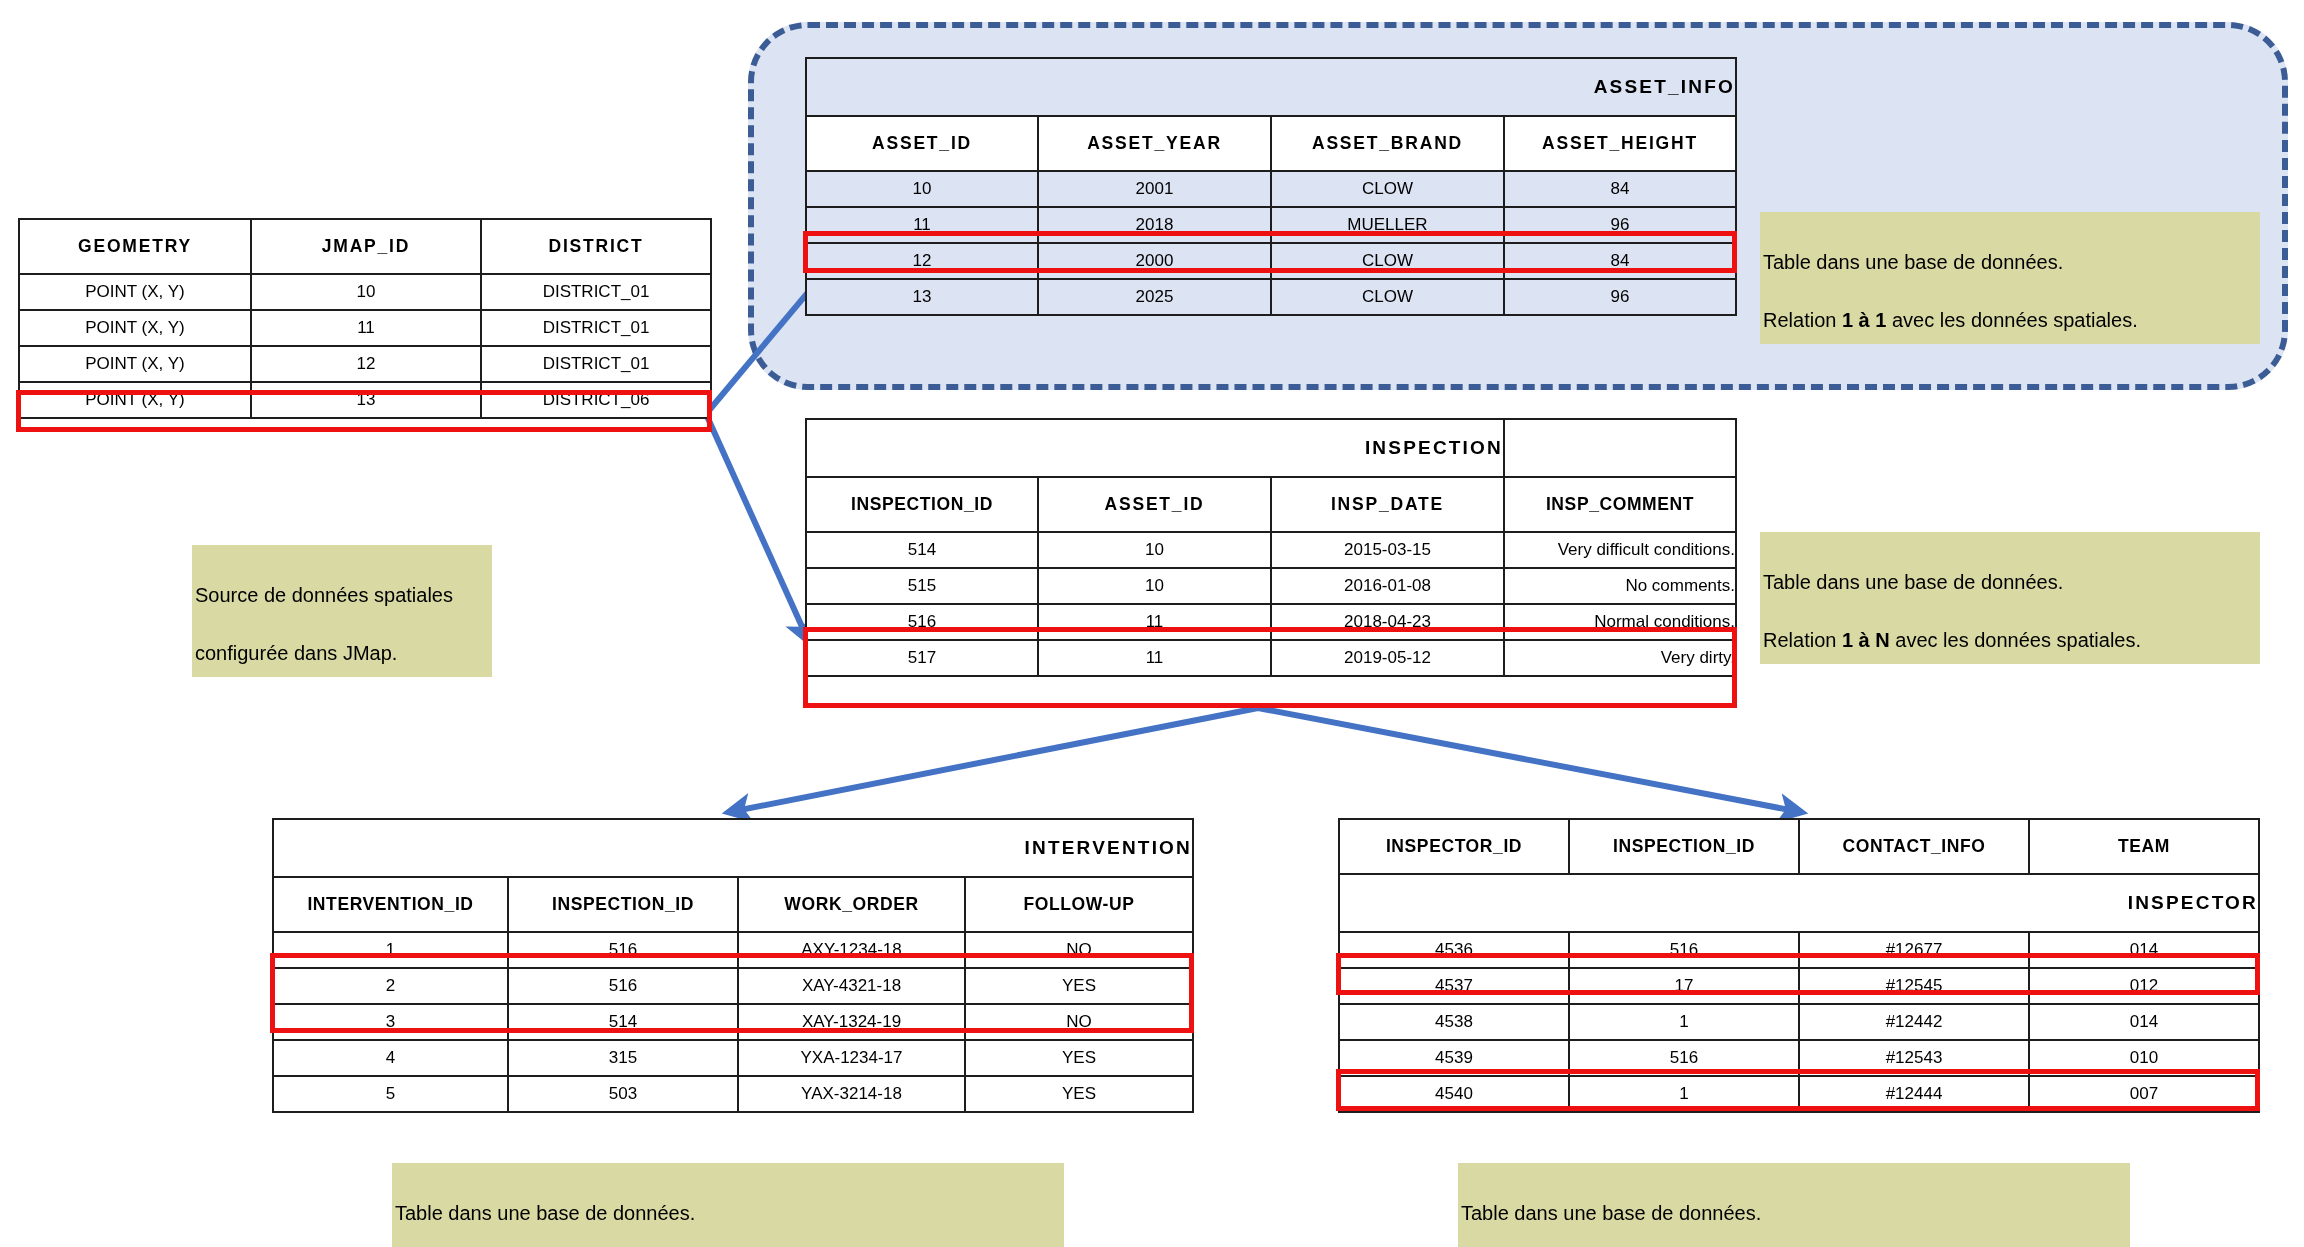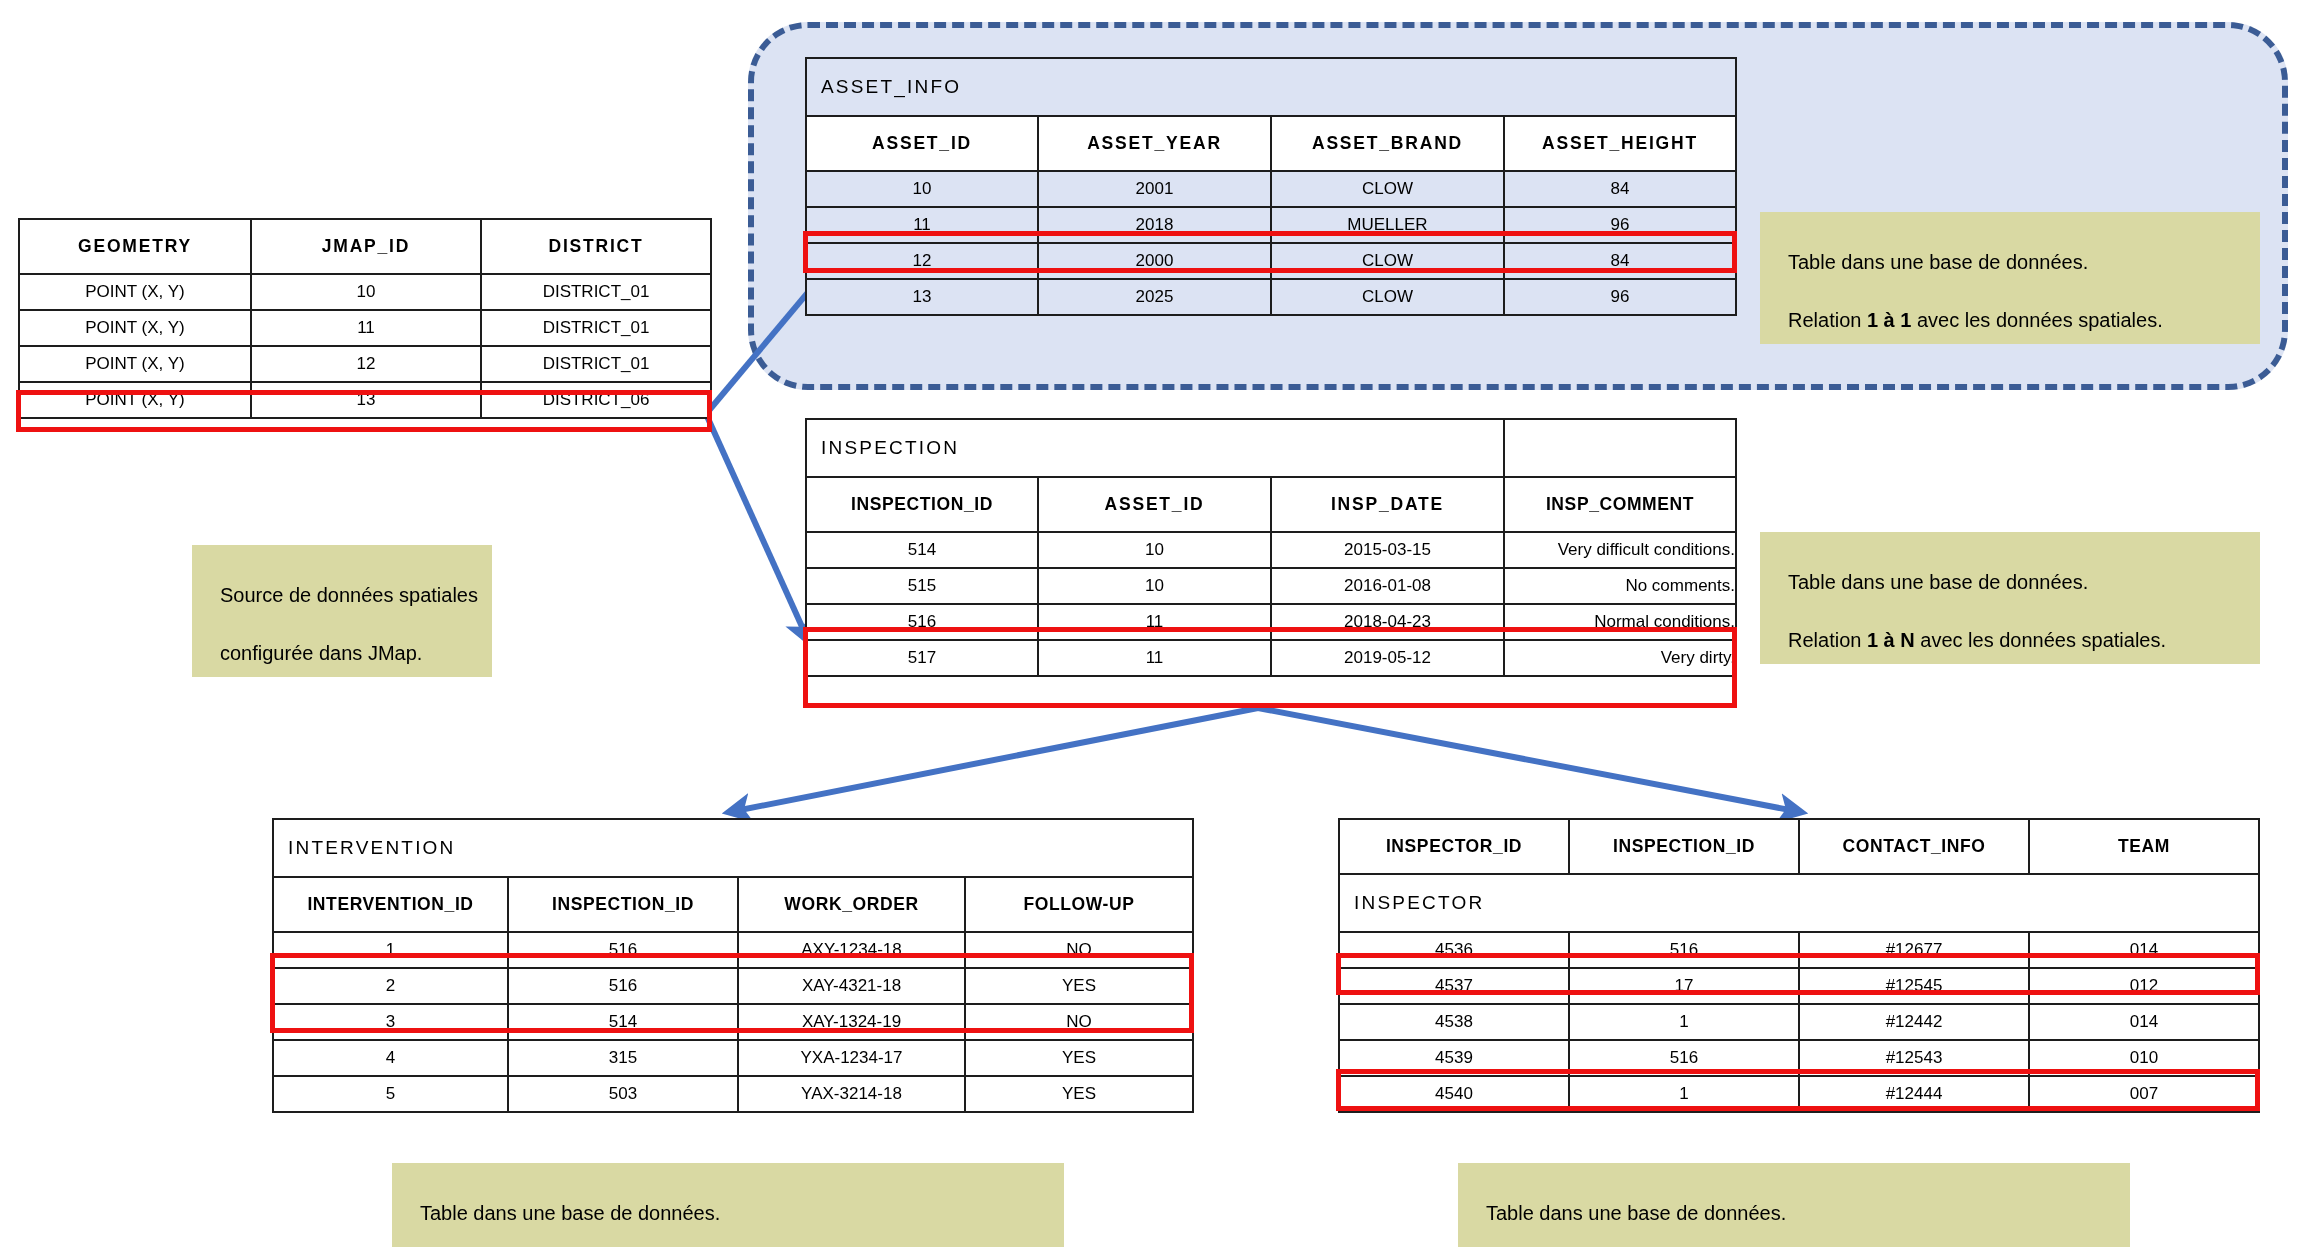--- a/index.html
+++ b/index.html
@@ -29,25 +29,25 @@
     background:#ffffff;
     table-layout:fixed;
   }
   .tbl td,.tbl th{
     border:2px solid #1d1d1d;
     box-sizing:border-box;
     padding:0;
   }
   .title-cell{
     height:58px;
-    text-align:left;
+    text-align:right;
     vertical-align:middle;
     padding-left:14px !important;
     font-size:19px;
-    font-weight:normal;
+    font-weight:bold;
     letter-spacing:2.2px;
     color:#000;
   }
   .title-blank{height:58px;}
   .hdr-cell{
     height:55px;
     text-align:center;
     vertical-align:middle;
     font-size:17.5px;
     font-weight:bold;
@@ -80,21 +80,21 @@
     pointer-events:none;
   }
 
   
   .note{
     position:absolute;
     background:#d9d9a3;
     color:#000;
     font-size:20px;
     line-height:1.45;
-    padding:7px 12px 9px 28px;
+    padding:7px 12px 9px 3px;
     box-sizing:border-box;
     white-space:pre-line;
   }
   .note b{font-weight:bold;}
 </style>
 </head>
 <body>
 
 <div class="stage">
 

